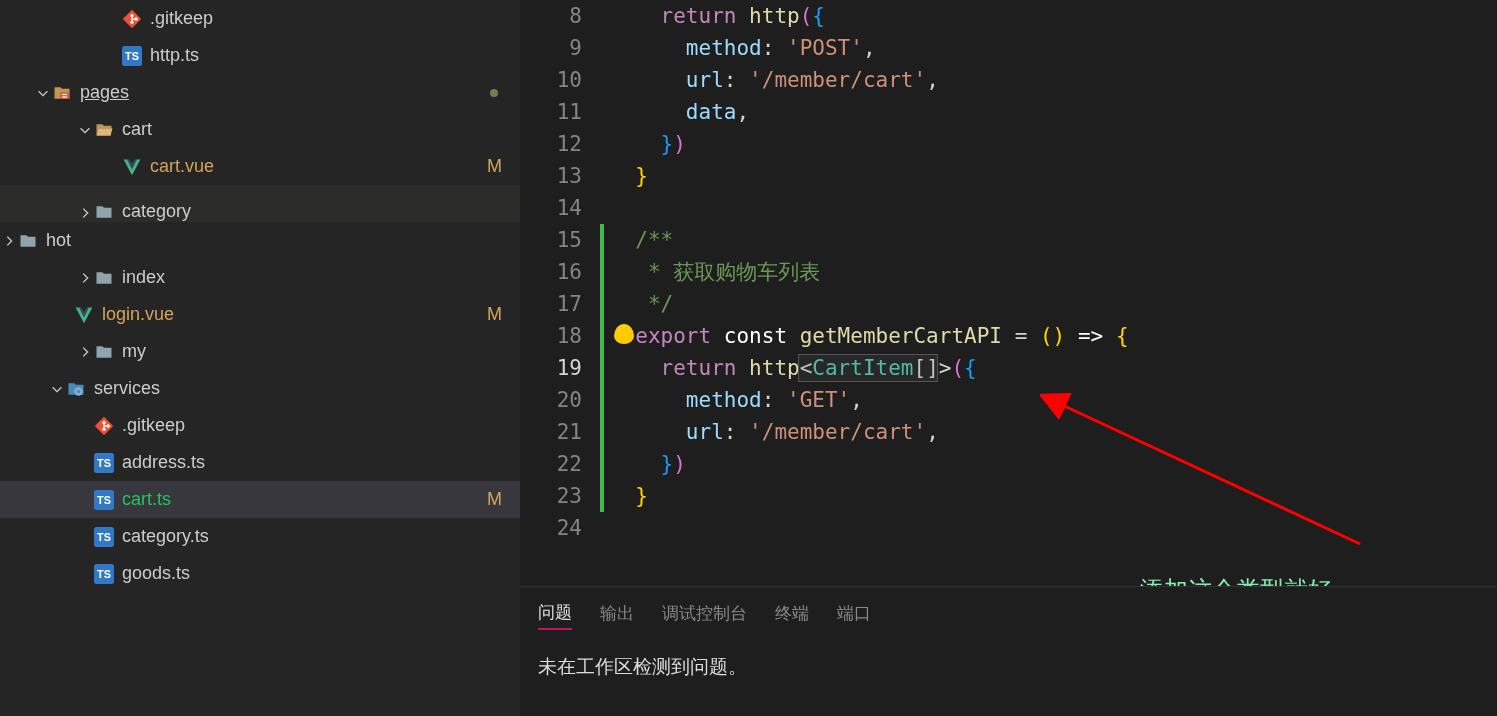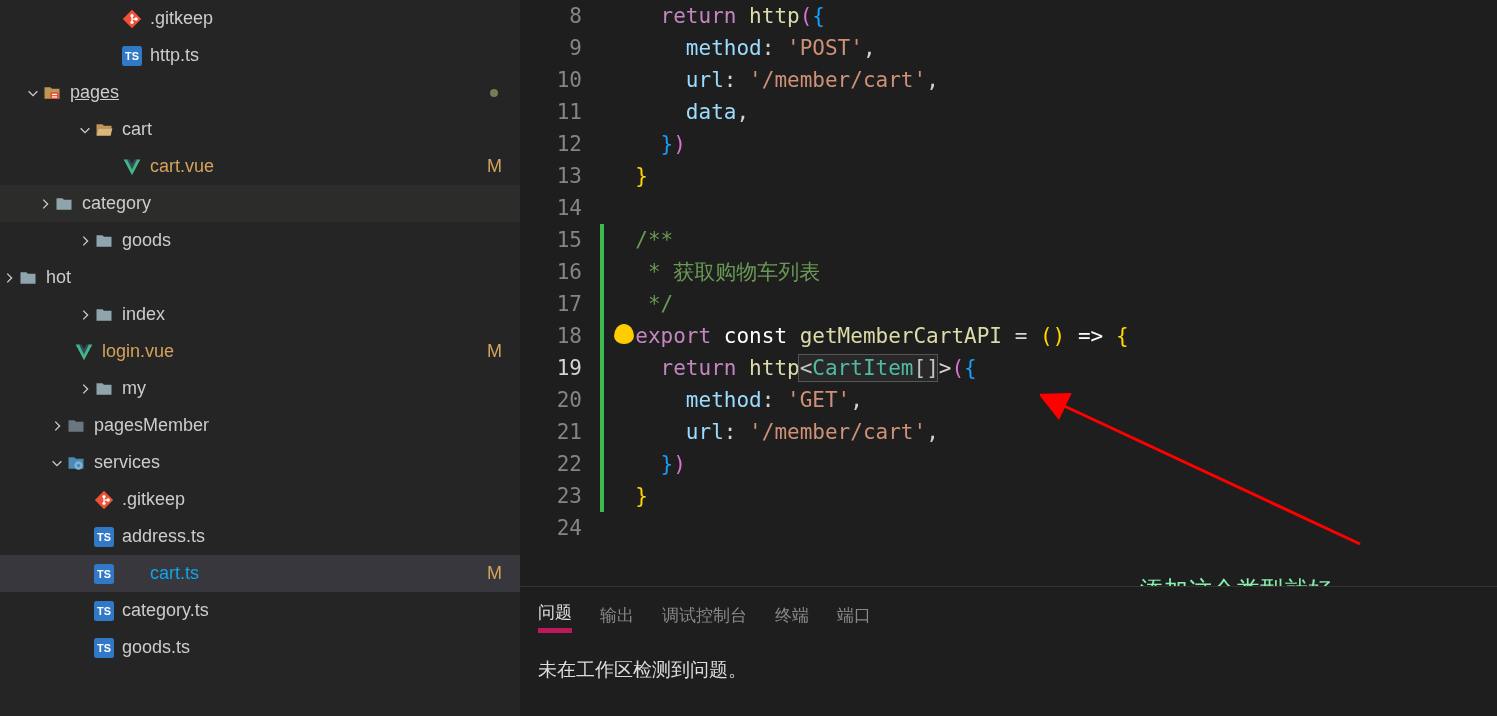--- a/index.html
+++ b/index.html
@@ -145,21 +145,21 @@
   }
   .panel-tabs {
     display: flex;
     gap: 28px;
     padding: 10px 18px;
     font-size: 17px;
     color: #888;
     align-items: center;
   }
   .panel-tab { cursor: pointer; padding: 4px 0; }
-  .panel-tab.active { color: #e0e0e0; border-bottom: 5px solid #be185d; }
+  .panel-tab.active { color: #e0e0e0; border-bottom: 2px solid #be185d; }
   .panel-body {
     padding: 14px 18px;
     font-size: 19px;
     color: #ddd;
   }
 </style>
 </head>
 <body>
 
 <div class="sidebar" id="explorer">
@@ -179,21 +179,21 @@
     <div class="tree-item" style="padding-left: 104px;">
       <span style="width: 18px; display: inline-block;"></span>
       <span class="file-icon">
         <svg viewBox="0 0 24 24">
           <rect width="24" height="24" fill="#3178c6" rx="3"></rect>
           <text x="12" y="17" text-anchor="middle" font-size="13" font-weight="bold" fill="#fff" font-family="Arial">TS</text>
         </svg>
       </span>
       <span class="file-label">http.ts</span>
     </div>
-    <div class="tree-item" style="padding-left: 24px; text-decoration: underline;">
+    <div class="tree-item" style="padding-left: 34px; text-decoration: underline;">
       <span class="chevron">
         <svg viewBox="0 0 16 16" fill="none" stroke="#ccc" stroke-width="1.5">
           <path d="M3 6l5 5 5-5"></path>
         </svg>
       </span>
       <span class="file-icon">
         <svg viewBox="0 0 24 24">
           <path d="M3 5h7l2 2h9v12H3V5z" fill="#c09553"></path>
           <rect x="10" y="11" width="10" height="8" rx="1" fill="#e84d31"></rect>
           <rect x="12" y="13" width="6" height="1.5" fill="#fff"></rect>
@@ -221,108 +221,82 @@
       <span style="width: 18px; display: inline-block;"></span>
       <span class="file-icon">
         <svg viewBox="0 0 24 24">
           <path d="M2 3h5l5 9 5-9h5L12 22 2 3z" fill="#41b883"></path>
           <path d="M6 3h3l3 5 3-5h3L12 15 6 3z" fill="#35495e"></path>
         </svg>
       </span>
       <span class="file-label" style="color: rgb(211, 163, 92);">cart.vue</span>
       <span class="status-letter">M</span>
     </div>
-    <div class="tree-item lightsel" style="padding-left: 36px;">
+    <div class="tree-item lightsel" style="padding-left: 76px; align-items: flex-end;">
       <span class="chevron">
         <svg viewBox="0 0 16 16" fill="none" stroke="#ccc" stroke-width="1.5">
           <path d="M6 3l5 5-5 5"></path>
         </svg>
       </span>
       <span class="file-icon">
         <svg viewBox="0 0 24 24" fill="#90a4ae">
           <path d="M3 5h7l2 2h9v12H3V5z"></path>
         </svg>
       </span>
       <span class="file-label">category</span>
     </div>
-    <div class="tree-item" style="padding-left: 76px;">
+    <div class="tree-item" style="">
       <span class="chevron">
         <svg viewBox="0 0 16 16" fill="none" stroke="#ccc" stroke-width="1.5">
           <path d="M6 3l5 5-5 5"></path>
         </svg>
       </span>
       <span class="file-icon">
         <svg viewBox="0 0 24 24" fill="#90a4ae">
           <path d="M3 5h7l2 2h9v12H3V5z"></path>
         </svg>
       </span>
-      <span class="file-label">goods</span>
-    </div>
-    <div class="tree-item" style="">
+      <span class="file-label">hot</span>
+    </div>
+    <div class="tree-item" style="padding-left: 76px;">
       <span class="chevron">
         <svg viewBox="0 0 16 16" fill="none" stroke="#ccc" stroke-width="1.5">
           <path d="M6 3l5 5-5 5"></path>
         </svg>
       </span>
       <span class="file-icon">
         <svg viewBox="0 0 24 24" fill="#90a4ae">
           <path d="M3 5h7l2 2h9v12H3V5z"></path>
         </svg>
       </span>
-      <span class="file-label">hot</span>
+      <span class="file-label">index</span>
+    </div>
+    <div class="tree-item" style="padding-left: 56px;">
+      <span style="width: 18px; display: inline-block;"></span>
+      <span class="file-icon">
+        <svg viewBox="0 0 24 24">
+          <path d="M2 3h5l5 9 5-9h5L12 22 2 3z" fill="#41b883"></path>
+          <path d="M6 3h3l3 5 3-5h3L12 15 6 3z" fill="#35495e"></path>
+        </svg>
+      </span>
+      <span class="file-label" style="color: rgb(211, 163, 92);">login.vue</span>
+      <span class="status-letter">M</span>
     </div>
     <div class="tree-item" style="padding-left: 76px;">
       <span class="chevron">
         <svg viewBox="0 0 16 16" fill="none" stroke="#ccc" stroke-width="1.5">
           <path d="M6 3l5 5-5 5"></path>
         </svg>
       </span>
       <span class="file-icon">
         <svg viewBox="0 0 24 24" fill="#90a4ae">
           <path d="M3 5h7l2 2h9v12H3V5z"></path>
         </svg>
       </span>
-      <span class="file-label">index</span>
-    </div>
-    <div class="tree-item" style="padding-left: 56px;">
-      <span style="width: 18px; display: inline-block;"></span>
-      <span class="file-icon">
-        <svg viewBox="0 0 24 24">
-          <path d="M2 3h5l5 9 5-9h5L12 22 2 3z" fill="#41b883"></path>
-          <path d="M6 3h3l3 5 3-5h3L12 15 6 3z" fill="#35495e"></path>
-        </svg>
-      </span>
-      <span class="file-label" style="color: rgb(211, 163, 92);">login.vue</span>
-      <span class="status-letter">M</span>
-    </div>
-    <div class="tree-item" style="padding-left: 76px;">
-      <span class="chevron">
-        <svg viewBox="0 0 16 16" fill="none" stroke="#ccc" stroke-width="1.5">
-          <path d="M6 3l5 5-5 5"></path>
-        </svg>
-      </span>
-      <span class="file-icon">
-        <svg viewBox="0 0 24 24" fill="#90a4ae">
-          <path d="M3 5h7l2 2h9v12H3V5z"></path>
-        </svg>
-      </span>
       <span class="file-label">my</span>
-    </div>
-    <div class="tree-item" style="padding-left: 48px;">
-      <span class="chevron">
-        <svg viewBox="0 0 16 16" fill="none" stroke="#ccc" stroke-width="1.5">
-          <path d="M6 3l5 5-5 5"></path>
-        </svg>
-      </span>
-      <span class="file-icon">
-        <svg viewBox="0 0 24 24" fill="#6b7780">
-          <path d="M3 5h7l2 2h9v12H3V5z"></path>
-        </svg>
-      </span>
-      <span class="file-label">pagesMember</span>
     </div>
     <div class="tree-item" style="padding-left: 48px;">
       <span class="chevron">
         <svg viewBox="0 0 16 16" fill="none" stroke="#ccc" stroke-width="1.5">
           <path d="M3 6l5 5 5-5"></path>
         </svg>
       </span>
       <span class="file-icon">
         <svg viewBox="0 0 24 24">
           <path d="M3 5h7l2 2h9v12H3V5z" fill="#4a8ab5"></path>
@@ -356,21 +330,21 @@
       <span class="file-label">address.ts</span>
     </div>
     <div class="tree-item selected" style="padding-left: 76px;">
       <span style="width: 18px; display: inline-block;"></span>
       <span class="file-icon">
         <svg viewBox="0 0 24 24">
           <rect width="24" height="24" fill="#3178c6" rx="3"></rect>
           <text x="12" y="17" text-anchor="middle" font-size="13" font-weight="bold" fill="#fff" font-family="Arial">TS</text>
         </svg>
       </span>
-      <span class="file-label" style="color: #0ea5e9; margin-left: 28px;">cart.ts</span>
+      <span class="file-label" style="color: #22c55e;">cart.ts</span>
       <span class="status-letter">M</span>
     </div>
     <div class="tree-item" style="padding-left: 76px;">
       <span style="width: 18px; display: inline-block;"></span>
       <span class="file-icon">
         <svg viewBox="0 0 24 24">
           <rect width="24" height="24" fill="#3178c6" rx="3"></rect>
           <text x="12" y="17" text-anchor="middle" font-size="13" font-weight="bold" fill="#fff" font-family="Arial">TS</text>
         </svg>
       </span>

